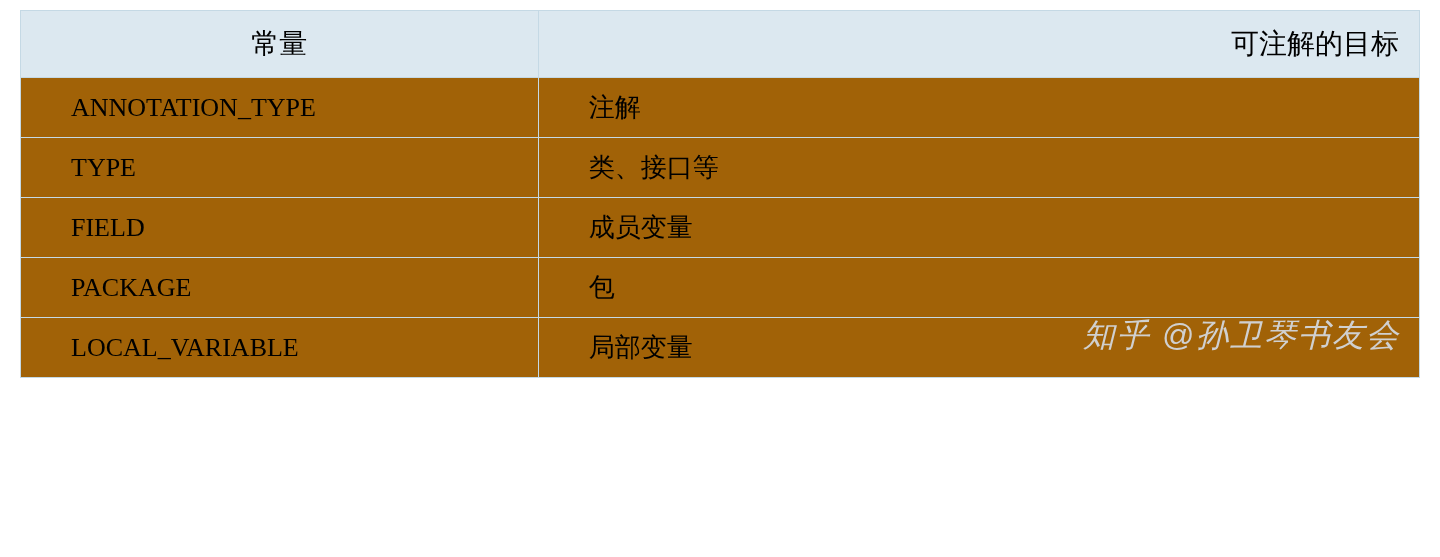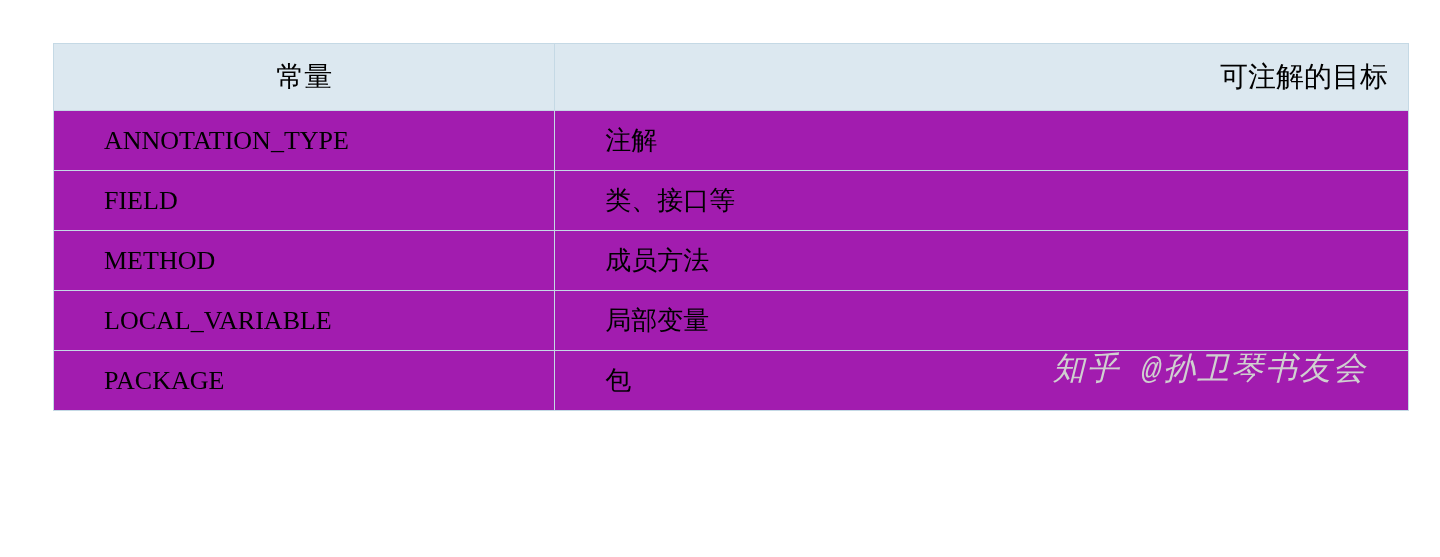--- a/index.html
+++ b/index.html
@@ -1,16 +1,16 @@
 <!DOCTYPE html>
 <html><head>
   <meta charset="utf-8">
   <style>
     * {
-      margin: 11px;
+      margin: 0;
       padding: 0;
       box-sizing: border-box;
     }
     body {
       font-family: "Times New Roman", "SimSun", serif;
       background: #ffffff;
       padding: 10px 20px;
       position: relative;
     }
     table {
@@ -26,21 +26,21 @@
       font-weight: normal;
       text-align: center;
       color: #000000;
       font-family: "SimSun", "Microsoft YaHei", sans-serif;
     }
     td {
       border: 1px solid #c5d9e5;
       padding: 12px 20px 12px 50px;
       font-size: 26px;
       color: #000000;
-      background: #a21caf;
+      background: #a16207;
     }
     td.col-constant {
       font-family: "Times New Roman", serif;
       width: 37%;
     }
     td.col-target {
       font-family: Liberation Sans, sans-serif;
       width: 63%;
     }
     th.col-constant {
@@ -49,21 +49,21 @@
     th.col-target {
       width: 63%;
       text-align: right;
     }
     .watermark {
       position: absolute;
       bottom: 30px;
       right: 40px;
       font-size: 32px;
       color: #d0d0d0;
-      font-family: Liberation Mono, monospace;
+      font-family: Liberation Sans, sans-serif;
       font-style: italic;
       pointer-events: none;
       letter-spacing: 2px;
     }
   </style>
 </head>
 <body>
 
 <table>
   <thead>
@@ -71,31 +71,31 @@
       <th class="col-constant">常量</th>
       <th class="col-target">可注解的目标</th>
     </tr>
   </thead>
   <tbody>
     <tr>
       <td class="col-constant">ANNOTATION_TYPE</td>
       <td class="col-target">注解</td>
     </tr>
     <tr>
-      <td class="col-constant">FIELD</td>
+      <td class="col-constant">TYPE</td>
       <td class="col-target">类、接口等</td>
     </tr>
     <tr>
-      <td class="col-constant">METHOD</td>
-      <td class="col-target">成员方法</td>
+      <td class="col-constant">FIELD</td>
+      <td class="col-target">成员变量</td>
+    </tr>
+    <tr>
+      <td class="col-constant">PACKAGE</td>
+      <td class="col-target">包</td>
     </tr>
     <tr>
       <td class="col-constant">LOCAL_VARIABLE</td>
       <td class="col-target">局部变量</td>
-    </tr>
-    <tr>
-      <td class="col-constant">PACKAGE</td>
-      <td class="col-target">包</td>
     </tr>
   </tbody>
 </table>
 
 <div class="watermark">知乎 @孙卫琴书友会</div>
 
 </body></html>

